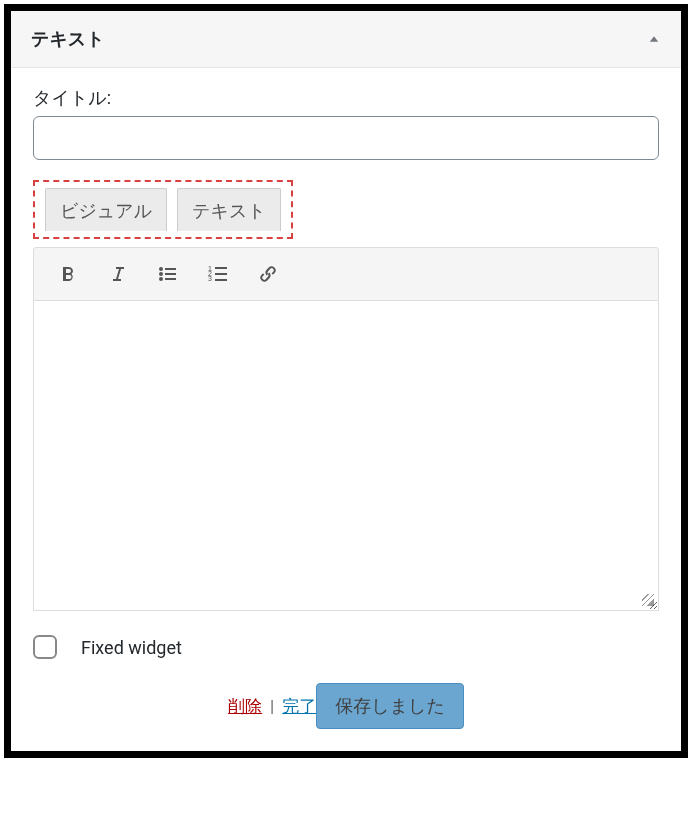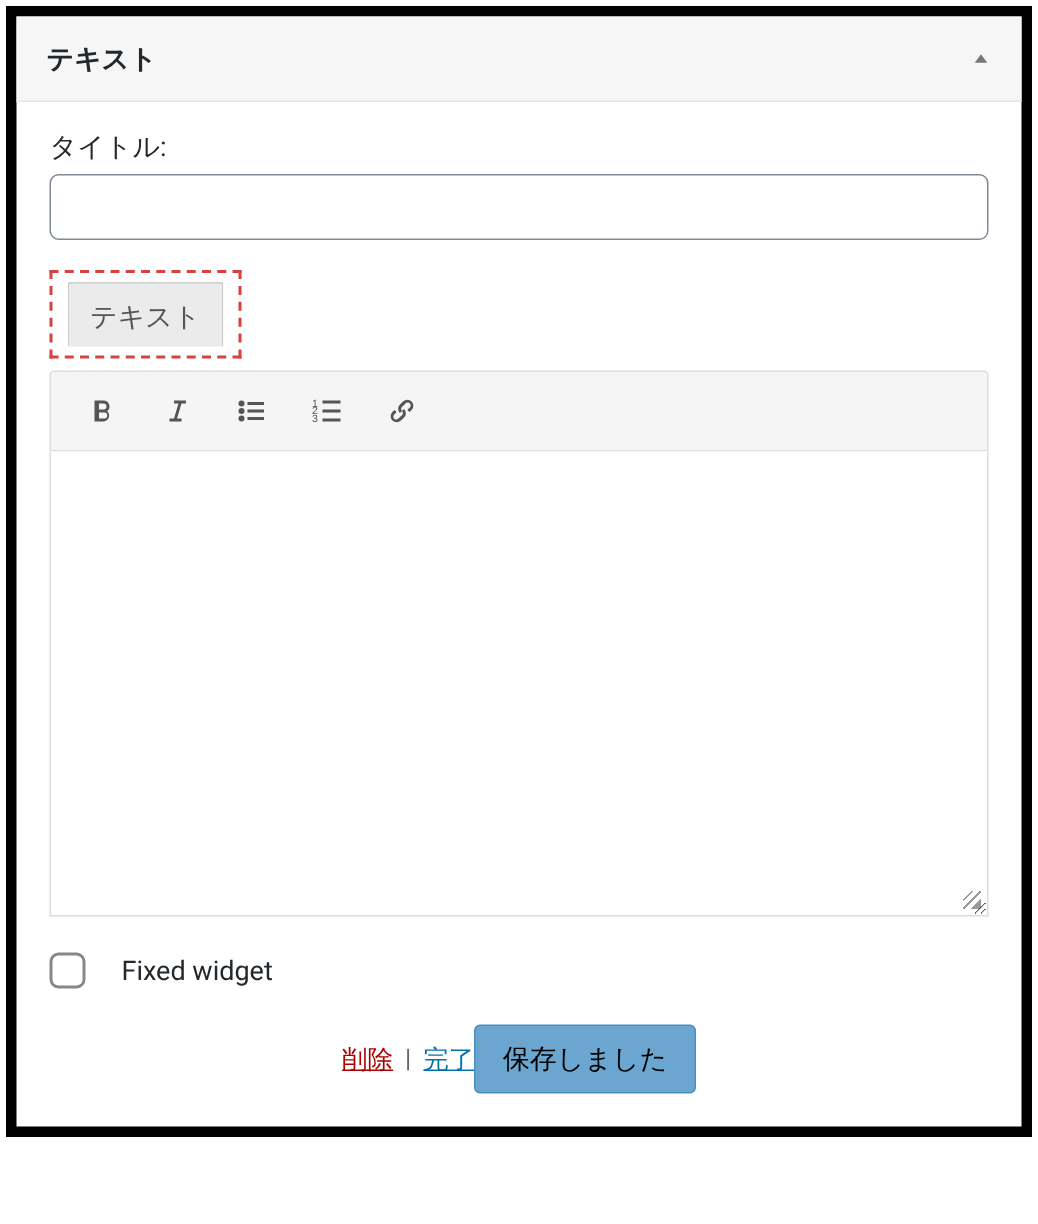--- a/index.html
+++ b/index.html
@@ -145,21 +145,21 @@
       display: flex;
       align-items: center;
       gap: 8px;
       font-size: 17px;
     }
     .link-delete { color: #a00; text-decoration: underline; cursor: pointer; }
     .link-done { color: #0073aa; text-decoration: underline; cursor: pointer; }
     .sep { color: #666; }
     .saved-btn {
       background: #6aa6d0;
-      color: #000000;
+      color: #404040;
       border: 1px solid #4a8ec0;
       border-radius: 4px;
       font-size: 18px;
       padding: 10px 18px;
       cursor: default;
     }
   </style>
 </head>
 <body>
 
@@ -173,20 +173,21 @@
     </span>
   </div>
 
   <div class="widget-body">
     <label class="label">タイトル:</label>
     <input class="title-input" type="text" placeholder="" style="">
 
     <div class="row">
 
       <div class="tabs-wrap">
+        <button class="tab">ビジュアル</button>
         <button class="tab">テキスト</button>
       </div>
     </div>
 
     <div class="toolbar">
       <button class="tool-btn">
         <span>
           <svg width="24" height="24" viewBox="0 0 24 24">
               <path d="M7 5h6a4 4 0 0 1 2.5 7.1A4 4 0 0 1 13 19H7V5zm3 2v4h3a2 2 0 0 0 0-4h-3zm0 6v4h3.5a2 2 0 0 0 0-4H10z"></path>
             </svg>

